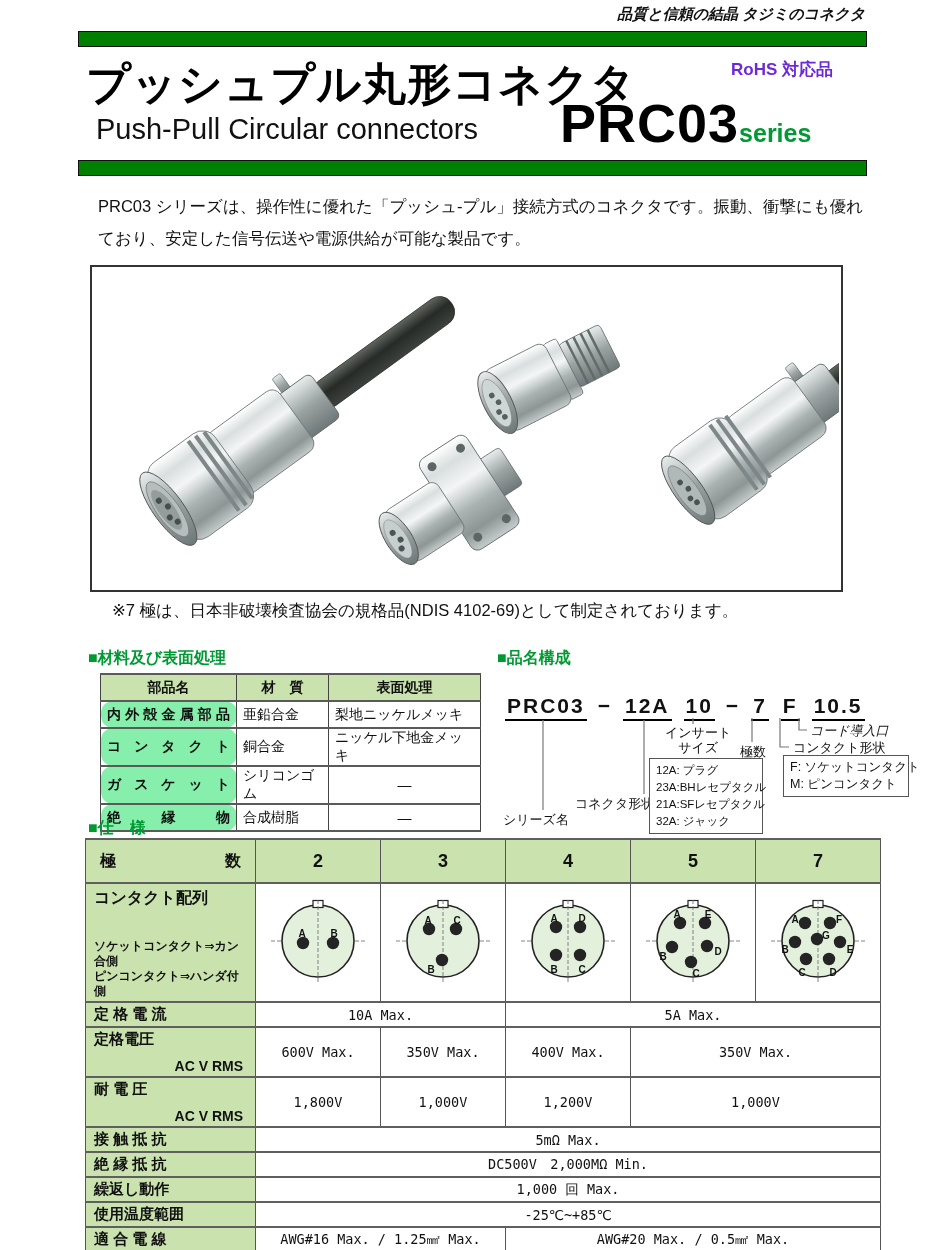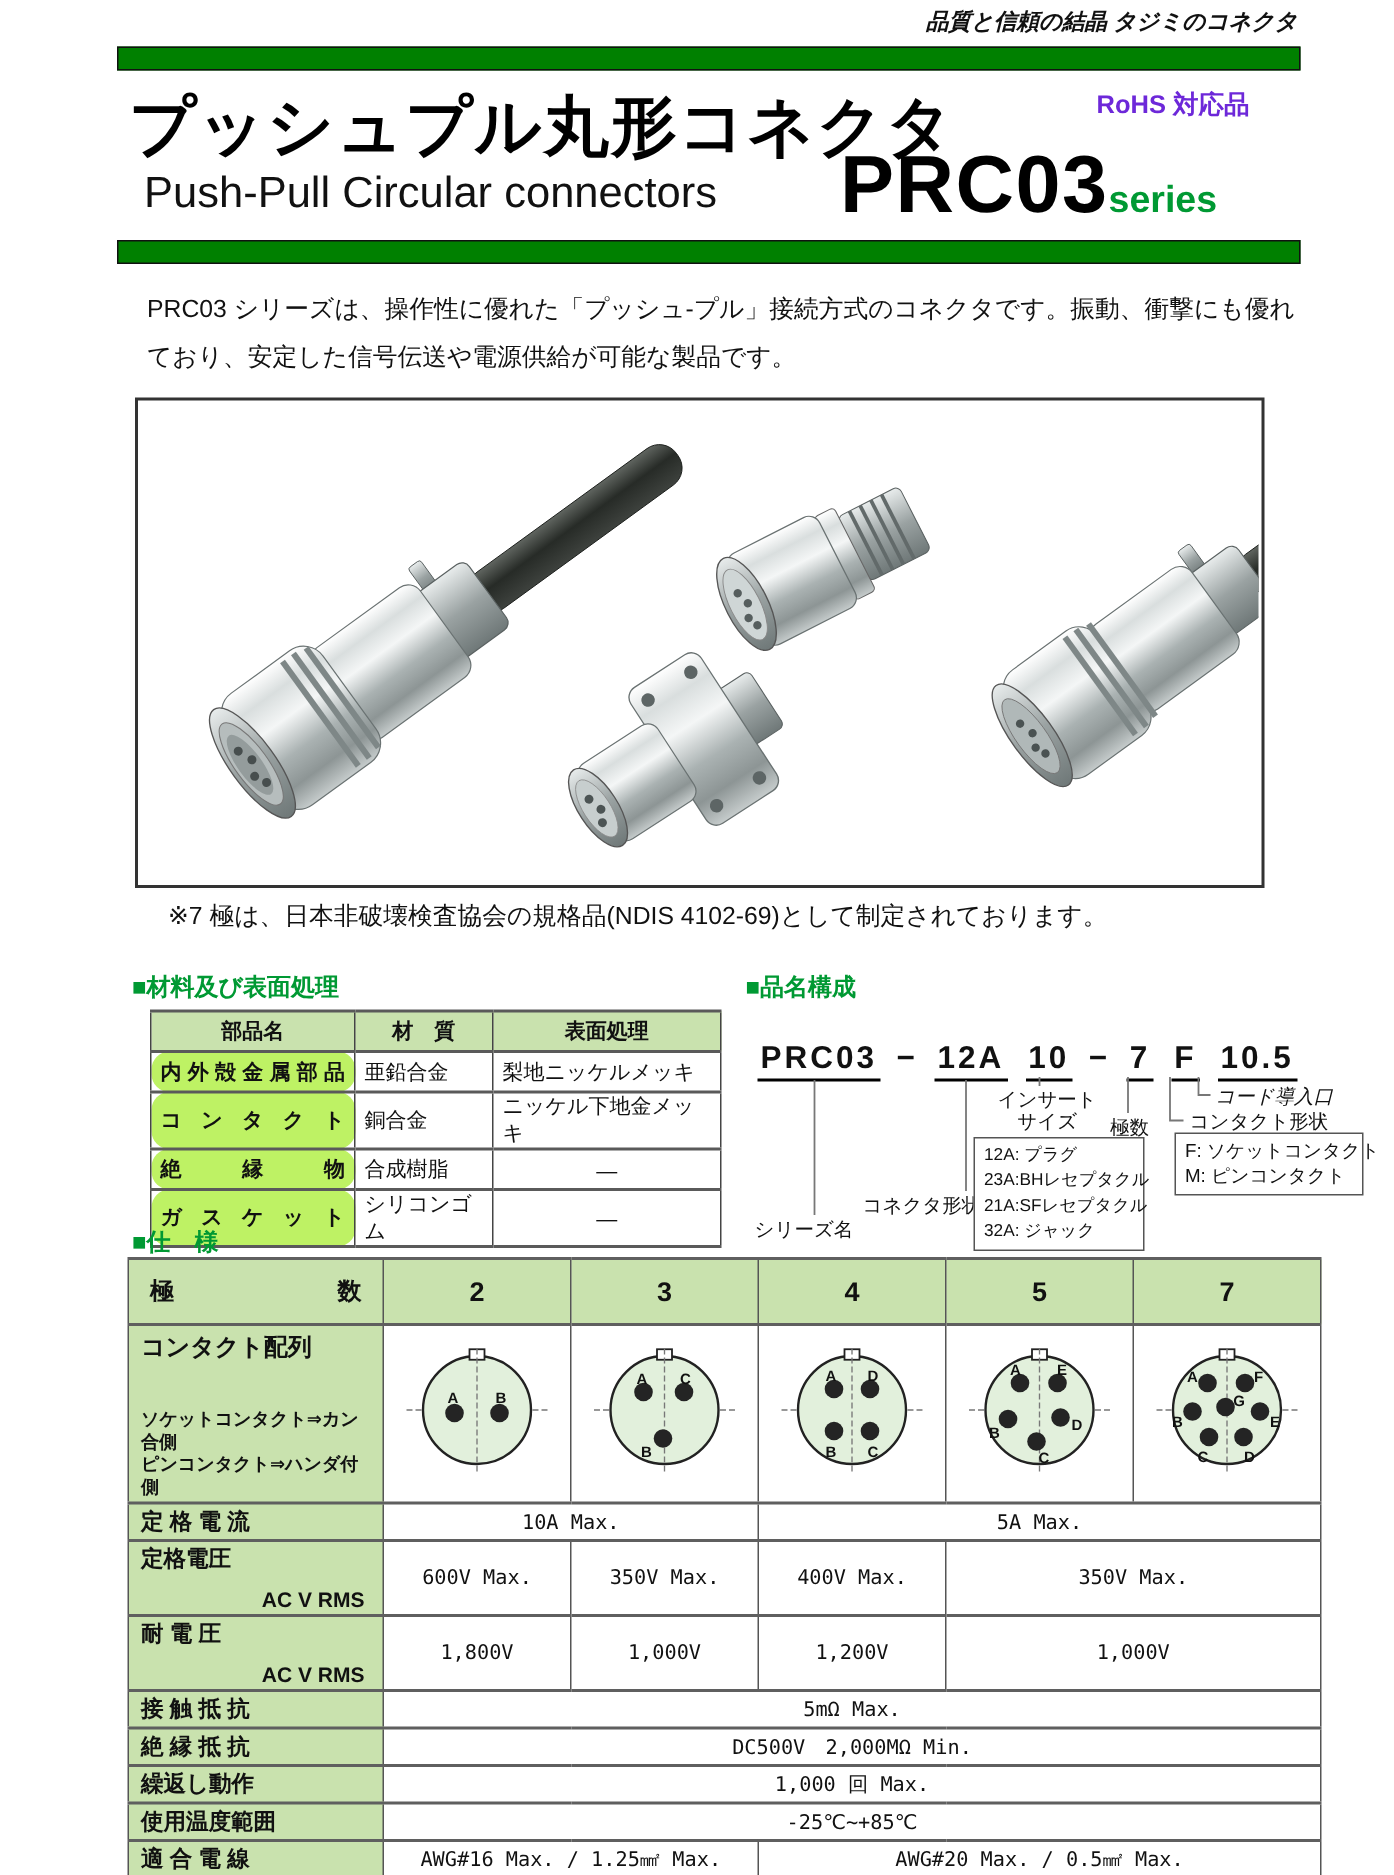--- a/index.html
+++ b/index.html
@@ -23,21 +23,21 @@
   .photo{position:absolute;left:90px;top:265px;width:753px;height:327px;border:2px solid #333;background:#fff;box-sizing:border-box;}
   .note{position:absolute;left:112px;top:600px;font-size:16.5px;color:#111;}
 
   .sec-title{position:absolute;color:#009933;font-weight:bold;font-size:16px;}
 
   
   .materials{position:absolute;left:100px;top:673px;border-collapse:collapse;table-layout:fixed;}
   .materials td{border:1px solid #444;border-top:2px solid #5a5a5a;border-bottom:2px solid #5a5a5a;
                 height:27px;font-size:14px;padding:0 6px;box-sizing:border-box;}
   .materials .m-hdr{background:#c9e2ae;font-weight:bold;text-align:center;}
-  .materials .m-part{background:#bef264;font-weight:bold;text-align:justify;text-align-last:justify;border-radius:12px;}
+  .materials .m-part{background:#86efac;font-weight:bold;text-align:justify;text-align-last:justify;border-radius:12px;}
   .materials .m-mat{text-align:left;}
   .materials .m-fin{text-align:left;}
   .materials .ctr{text-align:center;}
 
   
   .pn{position:absolute;left:497px;top:648px;width:432px;height:200px;}
   .pn-code{position:absolute;left:8px;top:46px;white-space:nowrap;}
   .pn-seg{display:inline-block;font-size:21px;font-weight:bold;letter-spacing:2px;
           border-bottom:2px solid #000;padding:0 2px 1px 2px;margin-left:12px;}
   .pn-seg.dash{border-bottom:none;margin-left:9px;margin-right:-3px;}
@@ -197,27 +197,27 @@
           <td class="m-part">内外殻金属部品</td>
           <td class="m-mat">亜鉛合金</td>
           <td class="m-fin">梨地ニッケルメッキ</td>
         </tr>
         <tr>
           <td class="m-part">コンタクト</td>
           <td class="m-mat">銅合金</td>
           <td class="m-fin">ニッケル下地金メッキ</td>
         </tr>
         <tr>
+          <td class="m-part">ガスケット</td>
+          <td class="m-mat">シリコンゴム</td>
+          <td class="m-fin ctr">―</td>
+        </tr>
+        <tr>
           <td class="m-part">絶縁物</td>
           <td class="m-mat">合成樹脂</td>
-          <td class="m-fin ctr">―</td>
-        </tr>
-        <tr>
-          <td class="m-part">ガスケット</td>
-          <td class="m-mat">シリコンゴム</td>
           <td class="m-fin ctr">―</td>
         </tr>
       </tbody>
   </table>
 
   <div class="pn">
     <div class="sec-title" style="left:0;top:0;">■品名構成</div>
     <div class="pn-code"><span class="pn-seg">PRC03</span><span class="pn-seg dash">−</span><span class="pn-seg">12A</span><span class="pn-seg">10</span><span class="pn-seg dash">−</span><span class="pn-seg">7</span><span class="pn-seg">F</span><span class="pn-seg">10.5</span></div>
     <svg class="pn-lines" width="432" height="200">
       <g stroke="#777" stroke-width="1.2" fill="none">

